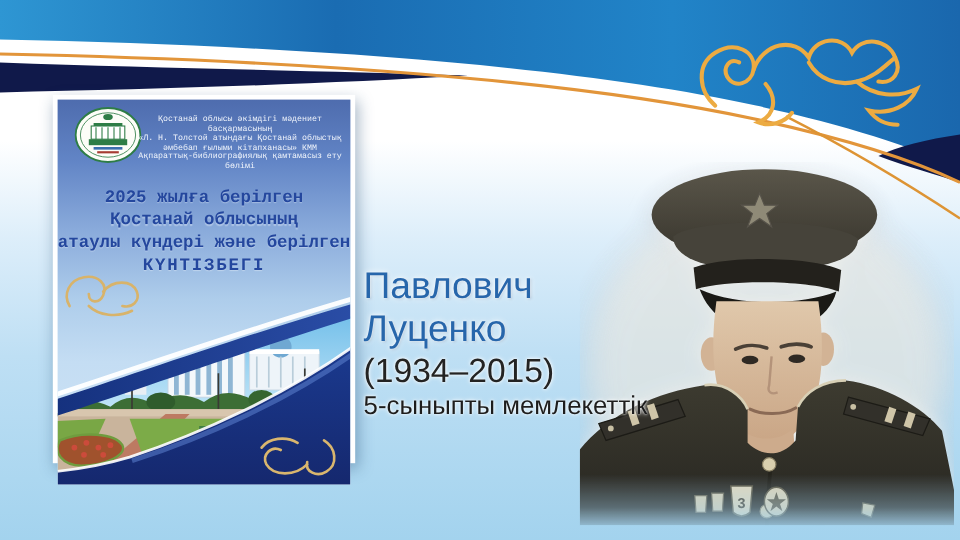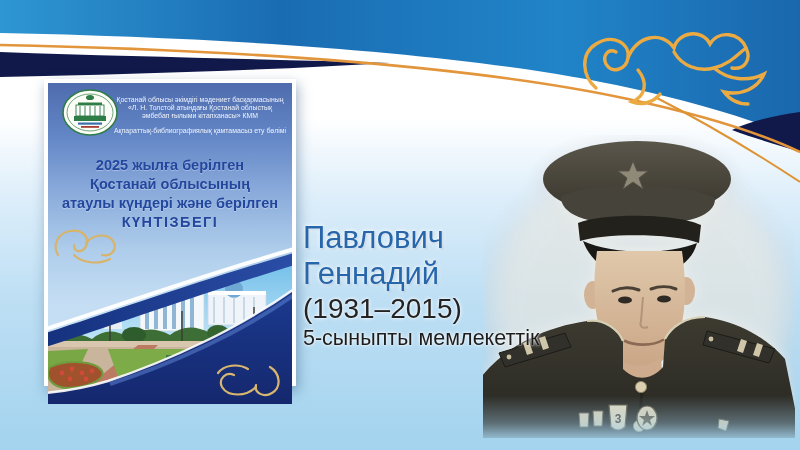--- a/index.html
+++ b/index.html
@@ -7,21 +7,21 @@
     position:relative;width:800px;height:450px;overflow:hidden;
     font-family:"Liberation Sans", sans-serif;
     background:linear-gradient(180deg,#ffffff 0%,#ffffff 26%,#ddeefa 44%,#bedff4 66%,#a3d3ee 100%);
   }
   svg{display:block;}
   .layer{position:absolute;left:0;top:0;}
 
   
   .book{
     position:absolute;left:44px;top:79px;width:252px;height:307px;
-    background:#ffffff;box-shadow:2px 5px 12px rgba(30,70,110,.4);
+    background:#ffffff;box-shadow:2px 5px 12px rgba(30,70,110,.4);font-family:Liberation Mono, monospace;
   }
   .cover{
     position:absolute;left:4px;top:4px;width:244px;height:321px;overflow:hidden;
     background:linear-gradient(180deg,#4e6cae 0%,#6285c6 16%,#8aabdb 34%,#aecdeb 52%,#c4ddf3 68%,#cfe4f5 100%);
   }
   .cover-svg{position:absolute;left:0;top:0;}
   .logo{position:absolute;left:14px;top:6px;width:56px;height:47px;}
   .org-text{
     position:absolute;left:64px;top:13px;width:176px;
     font-size:6.9px;line-height:8px;color:#eef3fb;text-align:center;
@@ -306,18 +306,18 @@
           <ellipse cx="164" cy="283" rx="10" ry="12" fill="#d9d1b6" stroke="#5f5945" stroke-width="1.2"></ellipse>
           <path d="M164,275 L166,281 L172,281 L167,285 L169,291 L164,287 L159,291 L161,285 L156,281 L162,281 Z" fill="#5f5945"></path>
           <path d="M236,284 l10,2 -3,10 -8,-3 Z" fill="#cfc7aa" stroke="#5f5945" stroke-width="1"></path>
         </g>
       </g>
     </svg>
   </div>
 
   <div class="person">
     <div class="p-name">Павлович</div>
-    <div class="p-name">Геннадий</div>
-    <div class="p-years">(1931–2015)</div>
+    <div class="p-name">Луценко</div>
+    <div class="p-years">(1934–2015)</div>
     <div class="p-pos">5-сыныпты мемлекеттік</div>
   </div>
 
 </div>
 
 </body></html>

